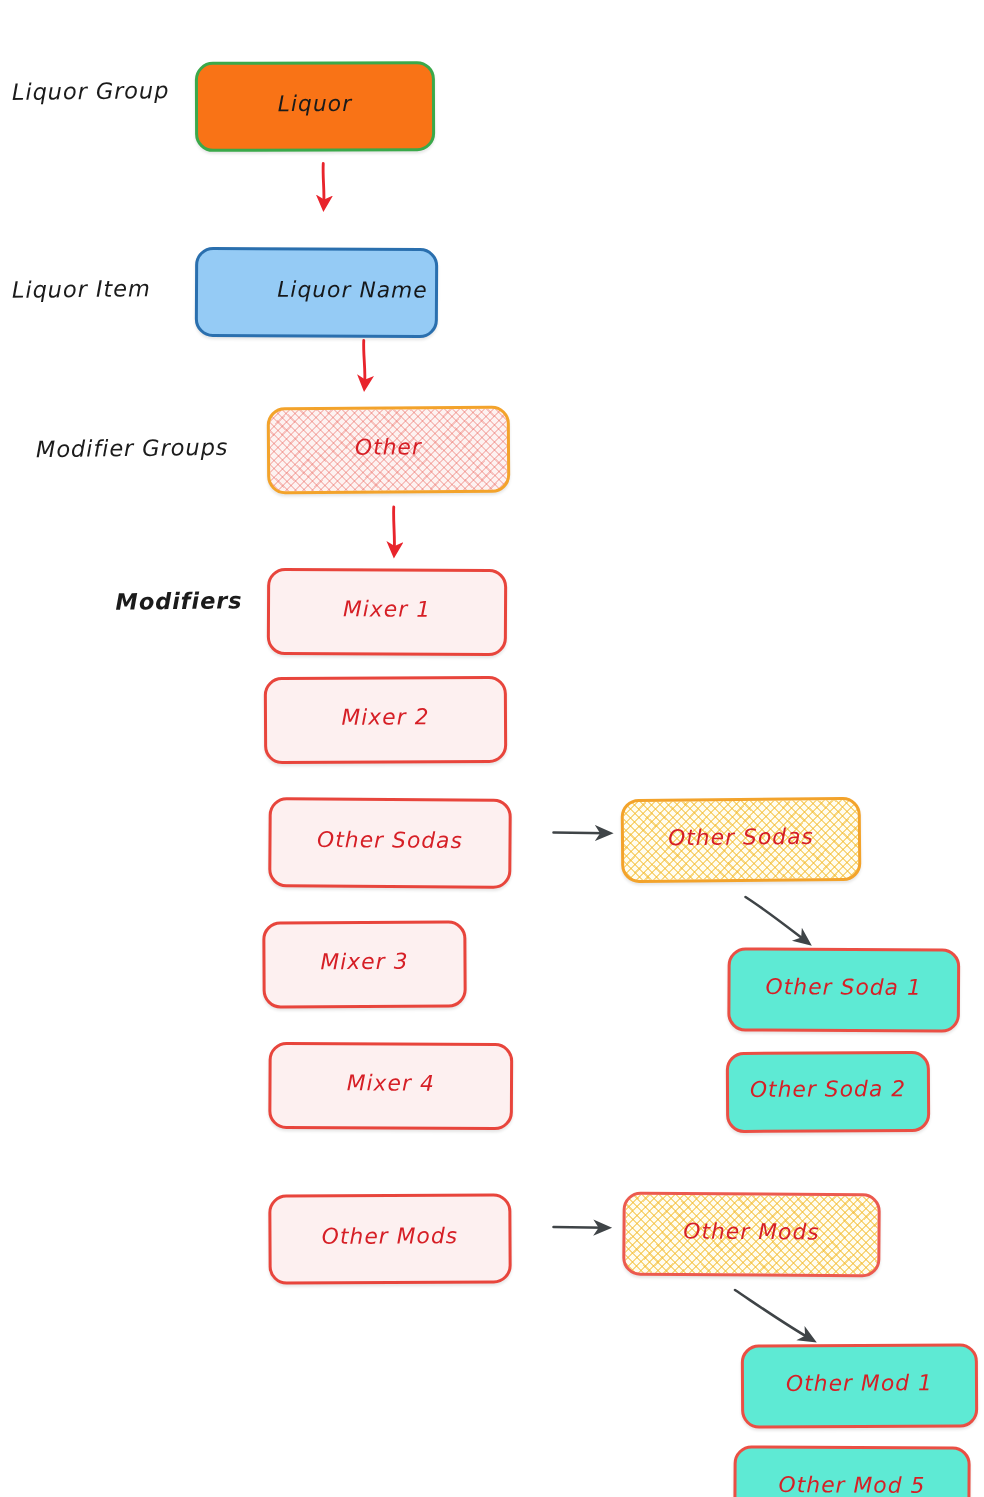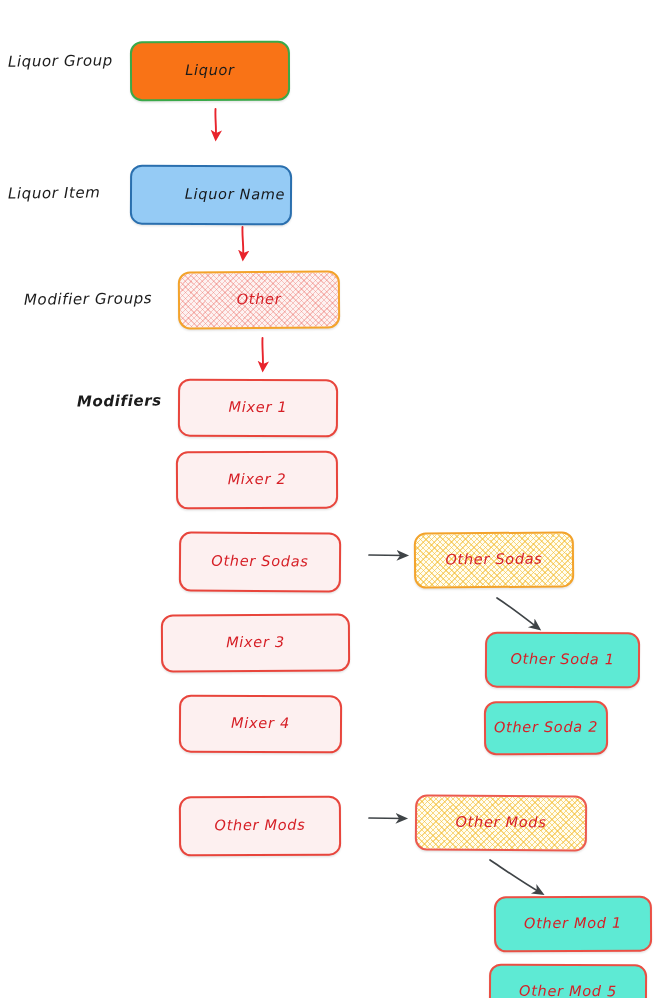--- a/index.html
+++ b/index.html
@@ -186,41 +186,41 @@
   </div>
 
   <div class="node node--pink" style="left:176px; top:419px; width:162px; height:58px; transform:rotate(-0.3deg);">
     <span class="label">Mixer 2</span>
   </div>
 
   <div class="node node--pink" style="left:179px; top:500px; width:162px; height:60px; transform:rotate(0.4deg);">
     <span class="label">Other Sodas</span>
   </div>
 
-  <div class="node node--pink" style="left:161px; top:582px; width:189px; height:58px; transform:rotate(-0.3deg);">
+  <div class="node node--pink" style="left:175px; top:582px; width:136px; height:58px; transform:rotate(-0.3deg);">
     <span class="label">Mixer 3</span>
   </div>
 
   <div class="node node--pink" style="left:179px; top:663px; width:163px; height:58px; transform:rotate(0.3deg);text-align:right;">
     <span class="label">Mixer 4</span>
   </div>
 
   <div class="node node--pink" style="left:179px; top:764px; width:162px; height:60px; transform:rotate(-0.3deg);">
     <span class="label">Other Mods</span>
   </div>
 
   <div class="node node--hatch-yellow-orange" style="left:414px; top:500px; width:160px; height:56px; transform:rotate(-0.5deg);">
     <span class="label">Other Sodas</span>
   </div>
 
   <div class="node node--yellow" style="left:485px; top:600px; width:155px; height:56px; transform:rotate(0.3deg);">
     <span class="label">Other Soda 1</span>
   </div>
 
-  <div class="node node--yellow" style="left:484px; top:669px; width:124px; height:54px; transform:rotate(-0.3deg);">
+  <div class="node node--yellow" style="left:484px; top:669px; width:136px; height:54px; transform:rotate(-0.3deg);">
     <span class="label">Other Soda 2</span>
   </div>
 
   <div class="node node--hatch-yellow-red" style="left:415px; top:763px; width:172px; height:56px; transform:rotate(0.4deg);">
     <span class="label">Other Mods</span>
   </div>
 
   <div class="node node--yellow" style="left:494px; top:864px; width:158px; height:56px; transform:rotate(-0.3deg);">
     <span class="label">Other Mod 1</span>
   </div>

